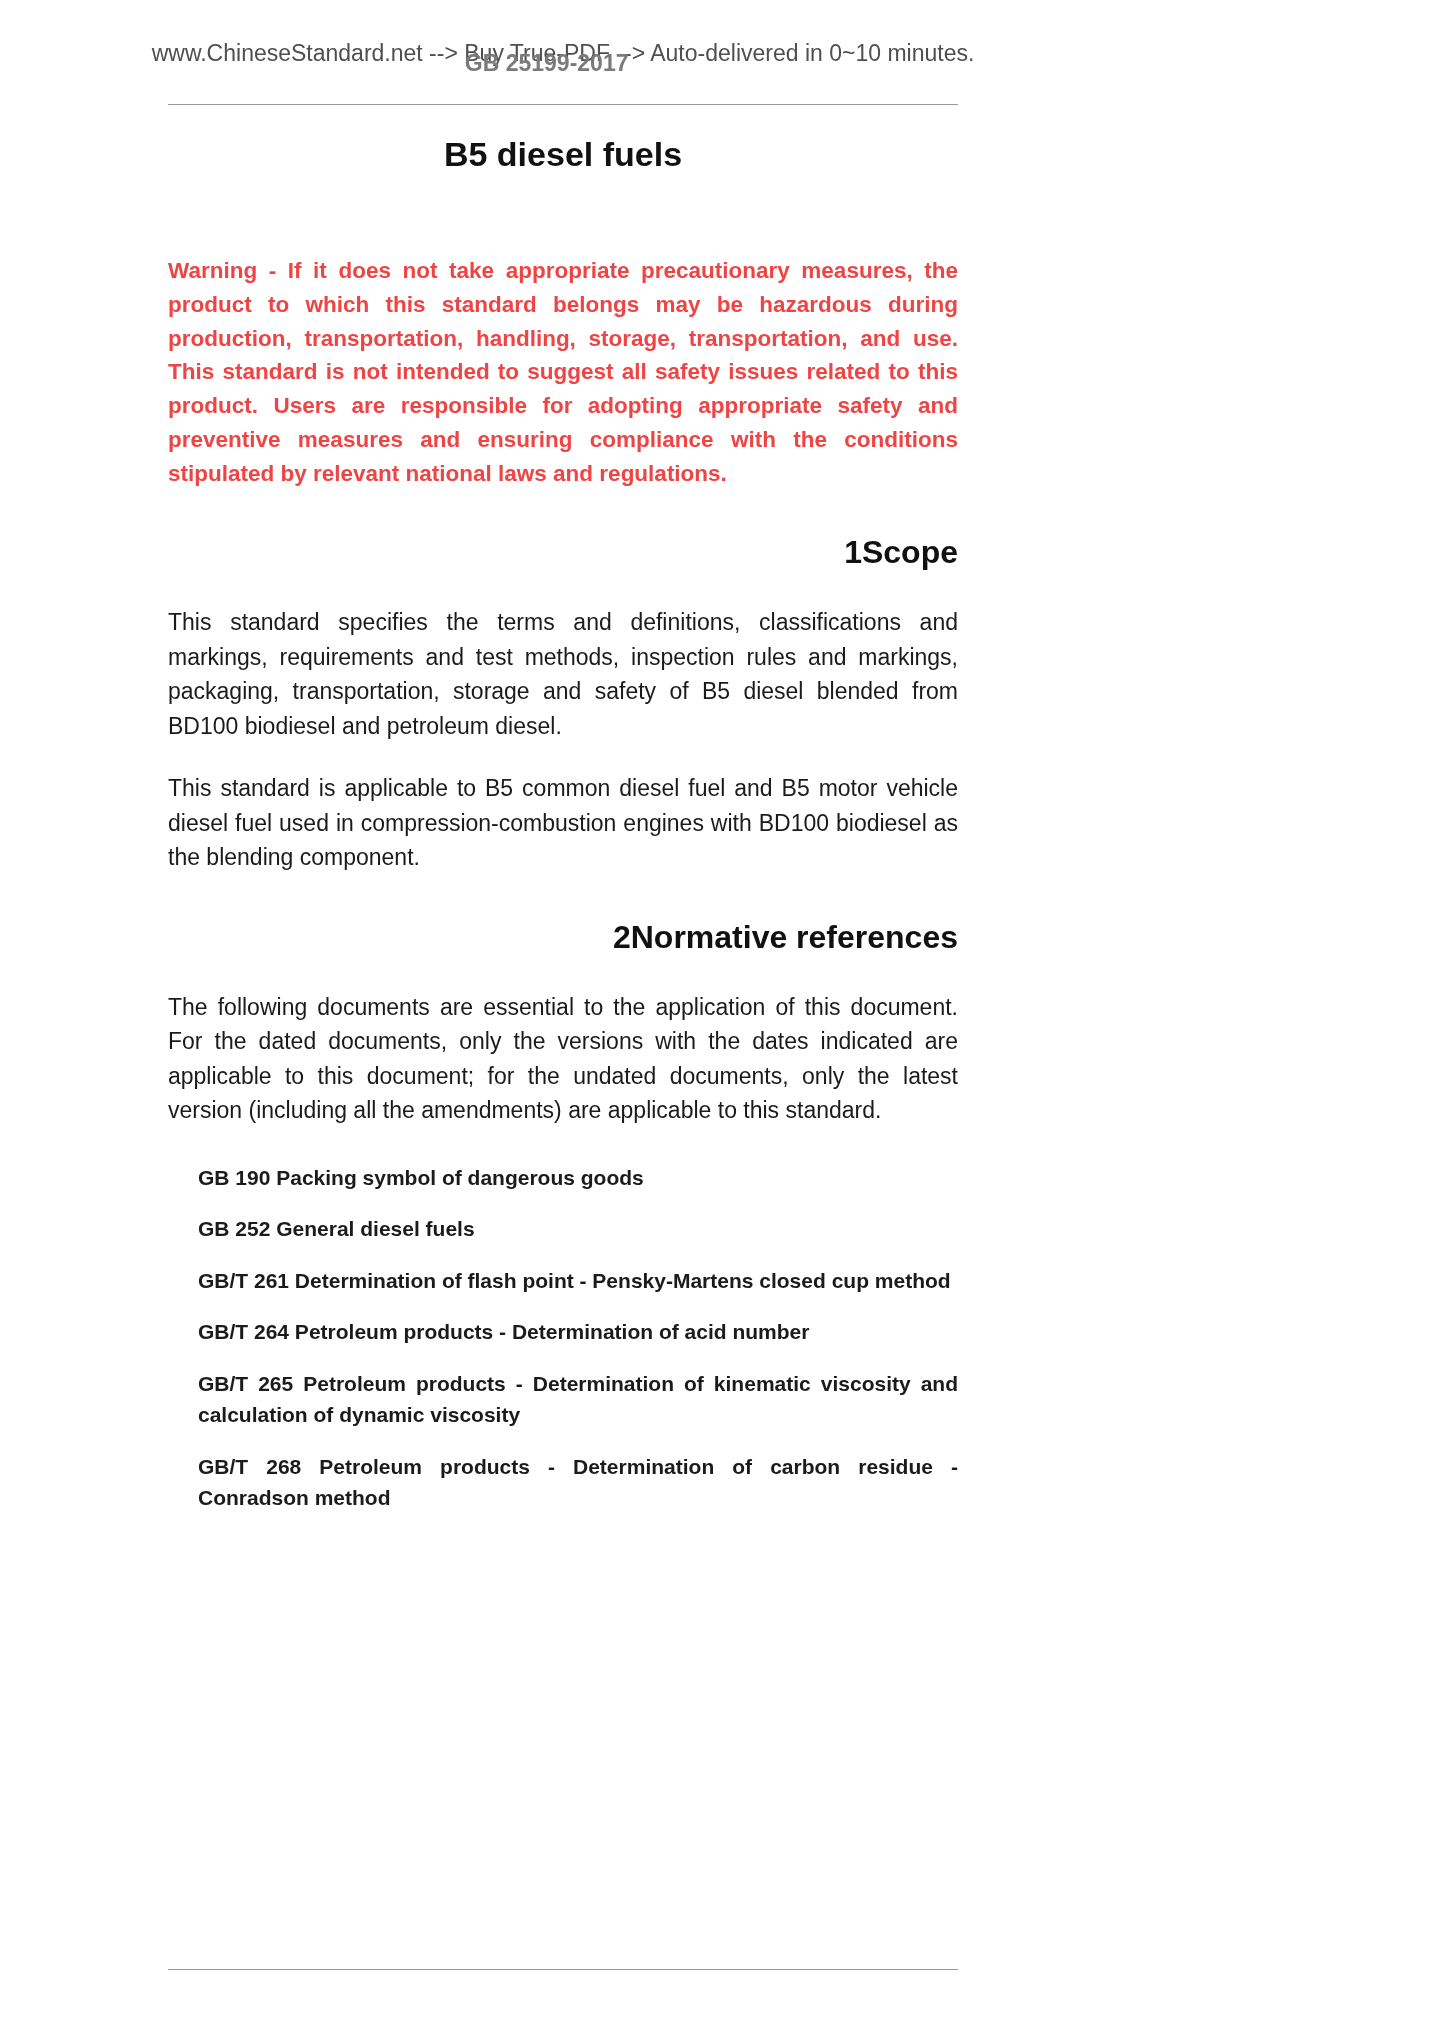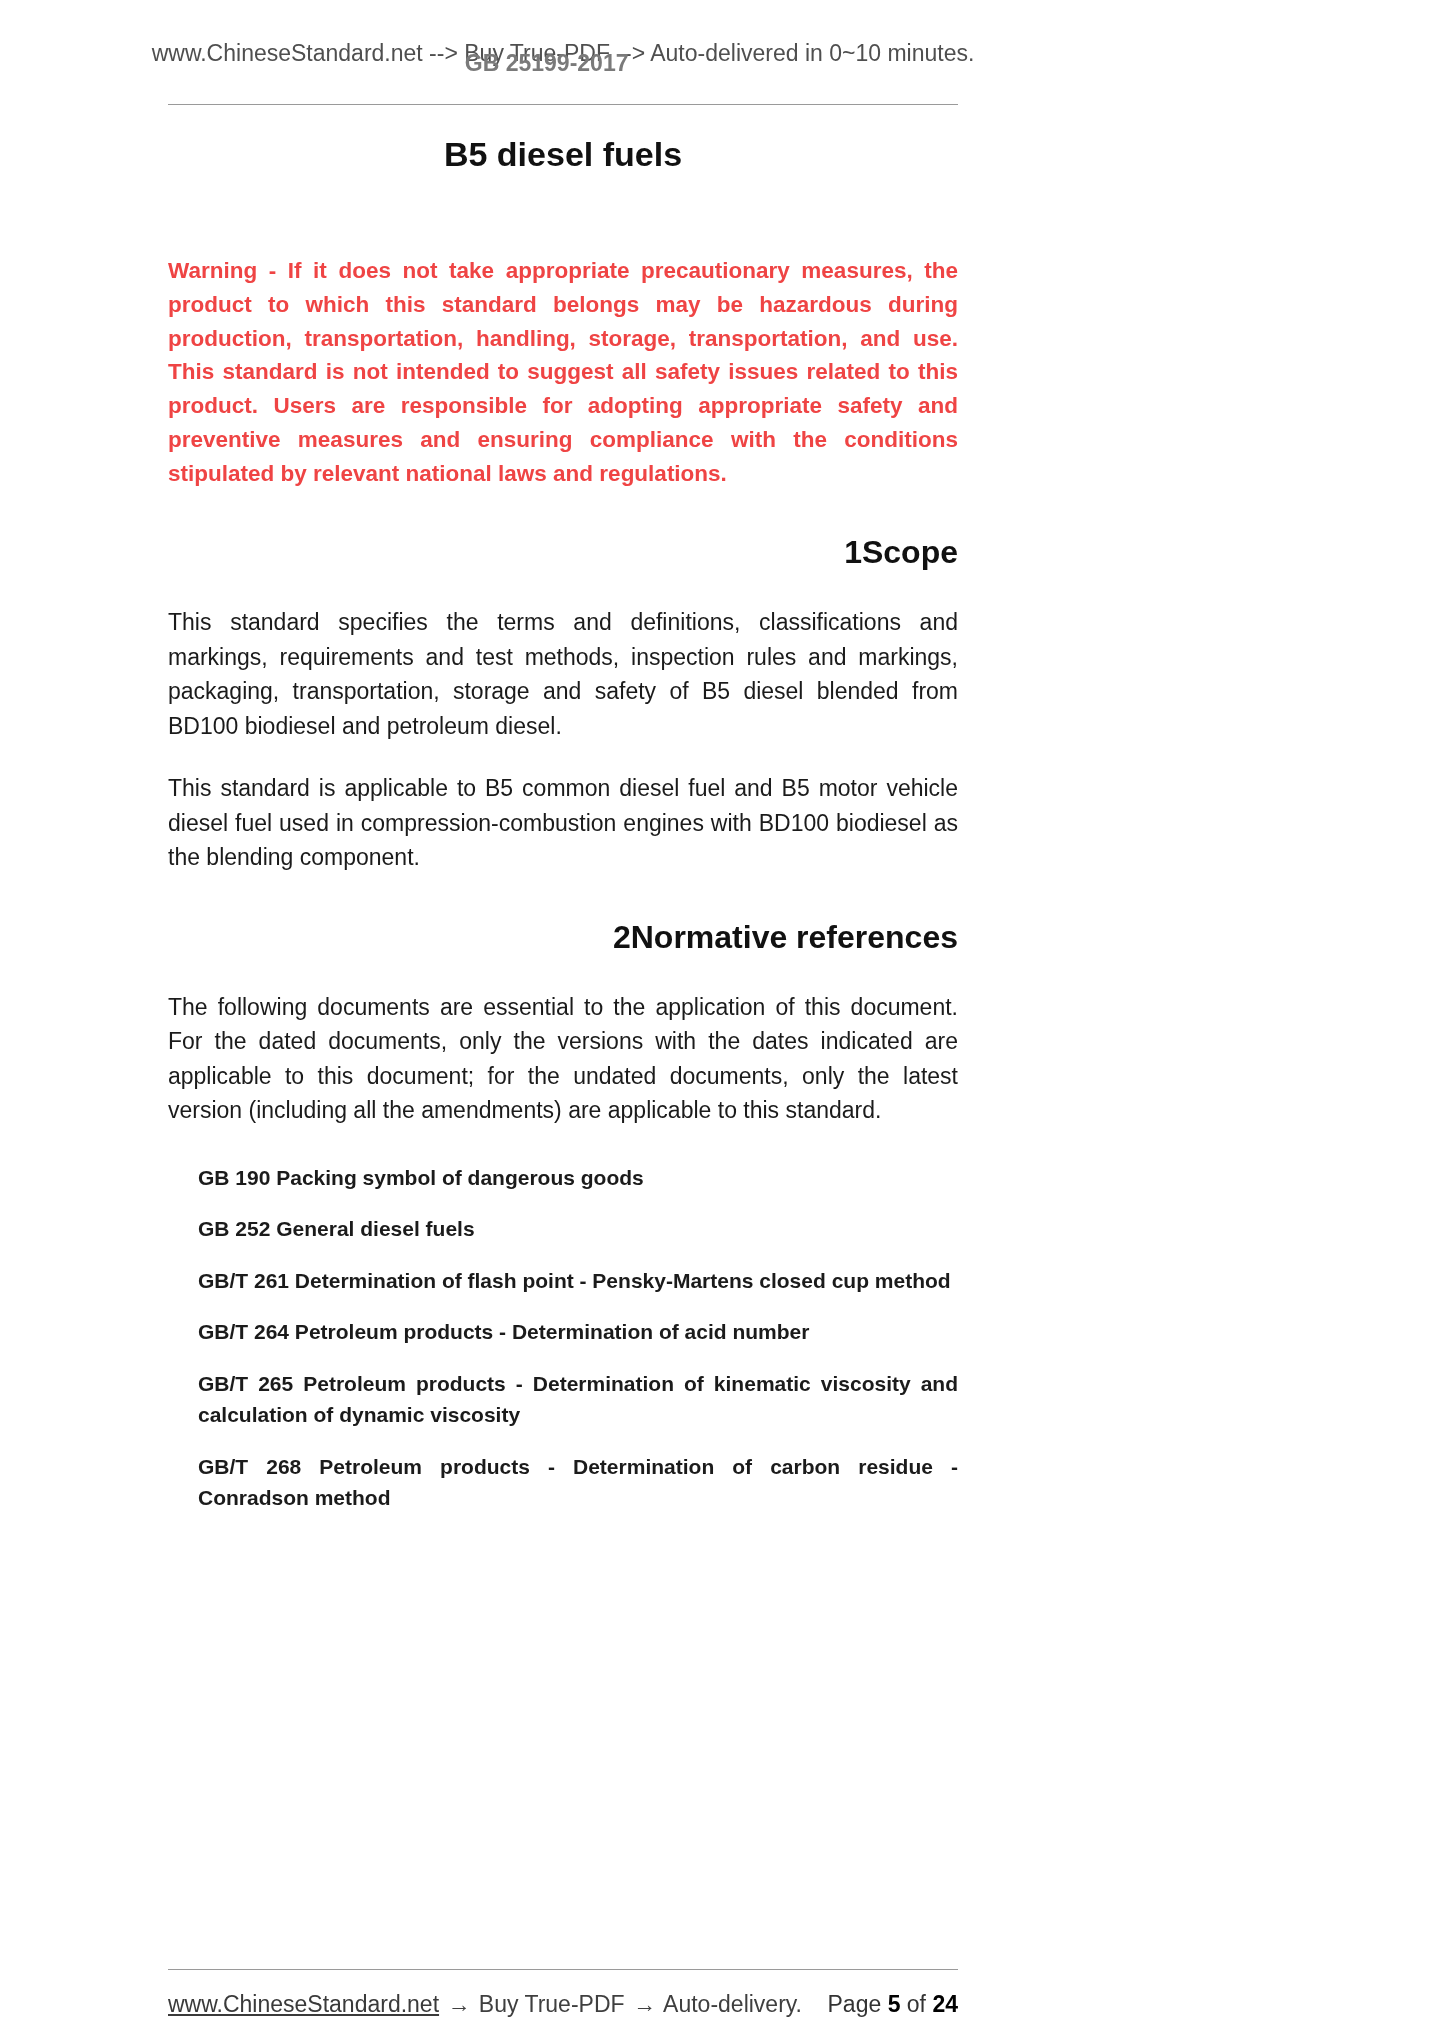--- a/index.html
+++ b/index.html
@@ -167,28 +167,13 @@
       <p class="ref">GB/T 261 Determination of flash point - Pensky-Martens closed cup method</p>
       <p class="ref">GB/T 264 Petroleum products - Determination of acid number</p>
       <p class="ref">GB/T 265 Petroleum products - Determination of kinematic viscosity and calculation of dynamic viscosity</p>
       <p class="ref">GB/T 268 Petroleum products - Determination of carbon residue - Conradson method</p>
     </div>
 
   </div>
 
   <div class="footer-rule"></div>
 
-  <div class="footer">
-    <div class="footer-left">
-      <span class="site">www.ChineseStandard.net</span>
-      <span class="arrow">→</span>
-      <span>Buy True-PDF</span>
-      <span class="arrow">→</span>
-      <span>Auto-delivery.</span>
-    </div>
-    <div class="footer-right">
-      <span>Page</span>
-      <span class="pg-num">5</span>
-      <span>of</span>
-      <span class="pg-num">24</span>
-    </div>
-  </div>
 </div>
 
 </body></html>

